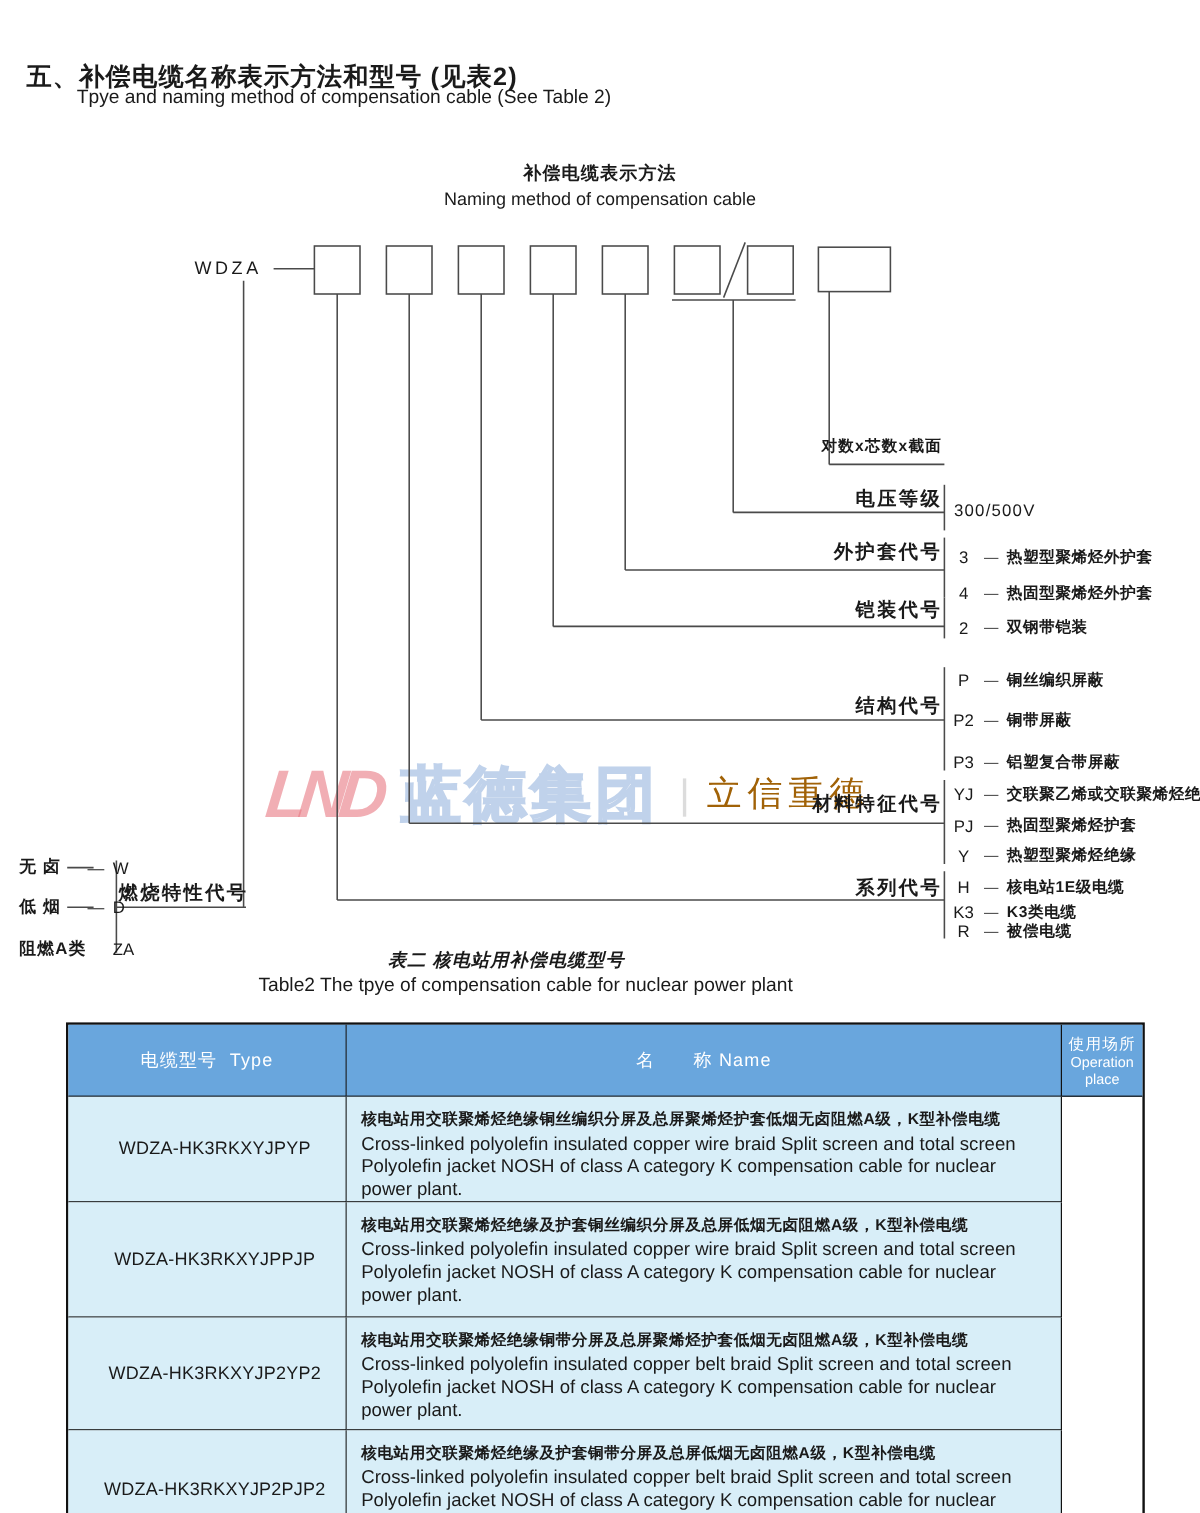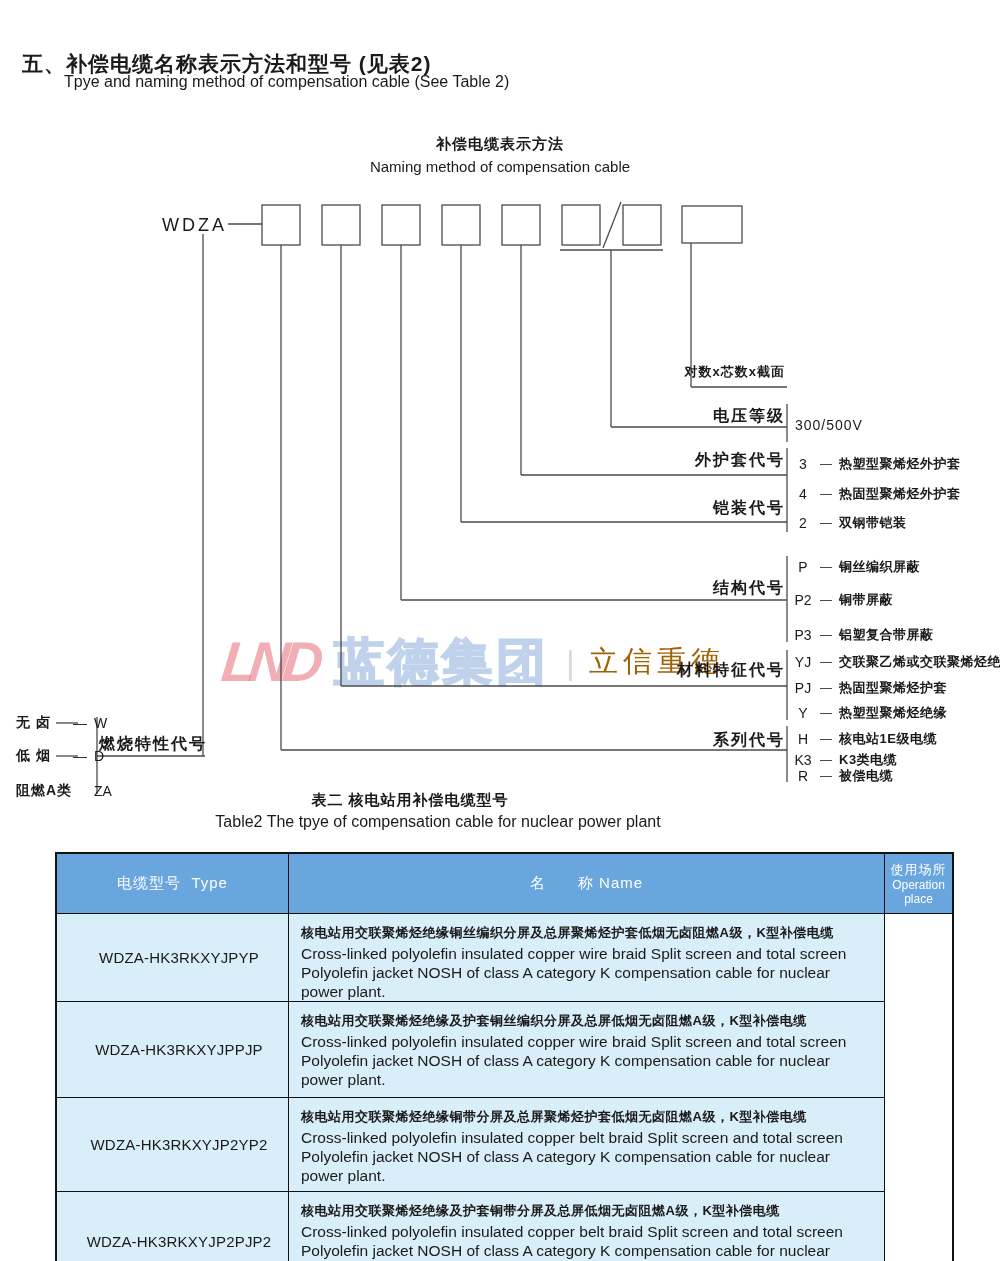--- a/index.html
+++ b/index.html
@@ -18,35 +18,35 @@
   .watermark { position:absolute; left:222px; top:592px; display:flex; align-items:center; z-index:1; }
   .wm-logo { font-size:56px; font-weight:bold; font-style:italic; letter-spacing:-7px; color:rgba(232,120,130,0.6); transform:skewX(-6deg); line-height:1; }
   .wm-brand { margin-left:18px; font-size:50px; font-weight:bold; line-height:1; color:rgba(255,255,255,0.05); -webkit-text-stroke:2px rgba(130,165,215,0.5); letter-spacing:4px; }
   .wm-div { margin-left:16px; font-size:34px; color:#dcdcdc; font-weight:100; }
   .wm-tagline { margin-left:14px; font-size:29px; color:#a16207; letter-spacing:5px; }
 
   svg.lines { position:absolute; left:0; top:0; z-index:2; }
 
   
   .dtext { position:absolute; z-index:3; white-space:nowrap; }
-  .prefix { font-size:18px; letter-spacing:3px; }
+  .prefix { font-size:15px; letter-spacing:3px; }
   .dlabel { font-size:16px; font-weight:bold; letter-spacing:2px; text-align:right; }
   .pairs { font-size:13px; font-weight:bold; letter-spacing:1px; }
   .ditem { display:flex; align-items:center; font-size:13px; height:16px; }
   .ditem .code { min-width:20px; text-align:center; font-size:14px; }
   .ditem .dash { width:26px; text-align:center; font-size:12px; color:#333; }
   .ditem .desc { font-weight:bold; letter-spacing:0.5px; }
   .dvalue { font-size:14px; letter-spacing:1px; }
   .burn-row { display:flex; align-items:center; font-size:14px; height:17px; }
   .burn-row .bname { width:50px; font-size:14px; font-weight:bold; letter-spacing:1px; }
   .burn-row .bdash { width:28px; text-align:center; color:#333; }
   .burn-row .bcode { font-size:14px; }
 
   
-  .tbl-title-zh { position:absolute; left:0; top:749px; width:820px; text-align:center; font-size:15px; font-weight:bold; letter-spacing:1px; z-index:3; }
+  .tbl-title-zh { position:absolute; left:12px; top:749px; width:820px; text-align:center; font-size:15px; font-weight:bold; letter-spacing:1px; z-index:3;font-style:italic; }
   .tbl-title-en { position:absolute; left:0; top:771px; width:840px; text-align:center; font-size:16px; z-index:3;padding-left:36px; }
 
   
   .tbl { position:absolute; left:55px; top:810px; width:899px; display:grid;
          grid-template-columns:232px 596px 67px;
          grid-template-rows:60px 88px 96px 94px 99px;
          border:2px solid #111; background:#fff; z-index:3; }
   .cell { border-right:1.5px solid #111; border-bottom:1.5px solid #111; }
   .cell.last-col { border-right:none; }
   .cell.last-row { border-bottom:none; }

